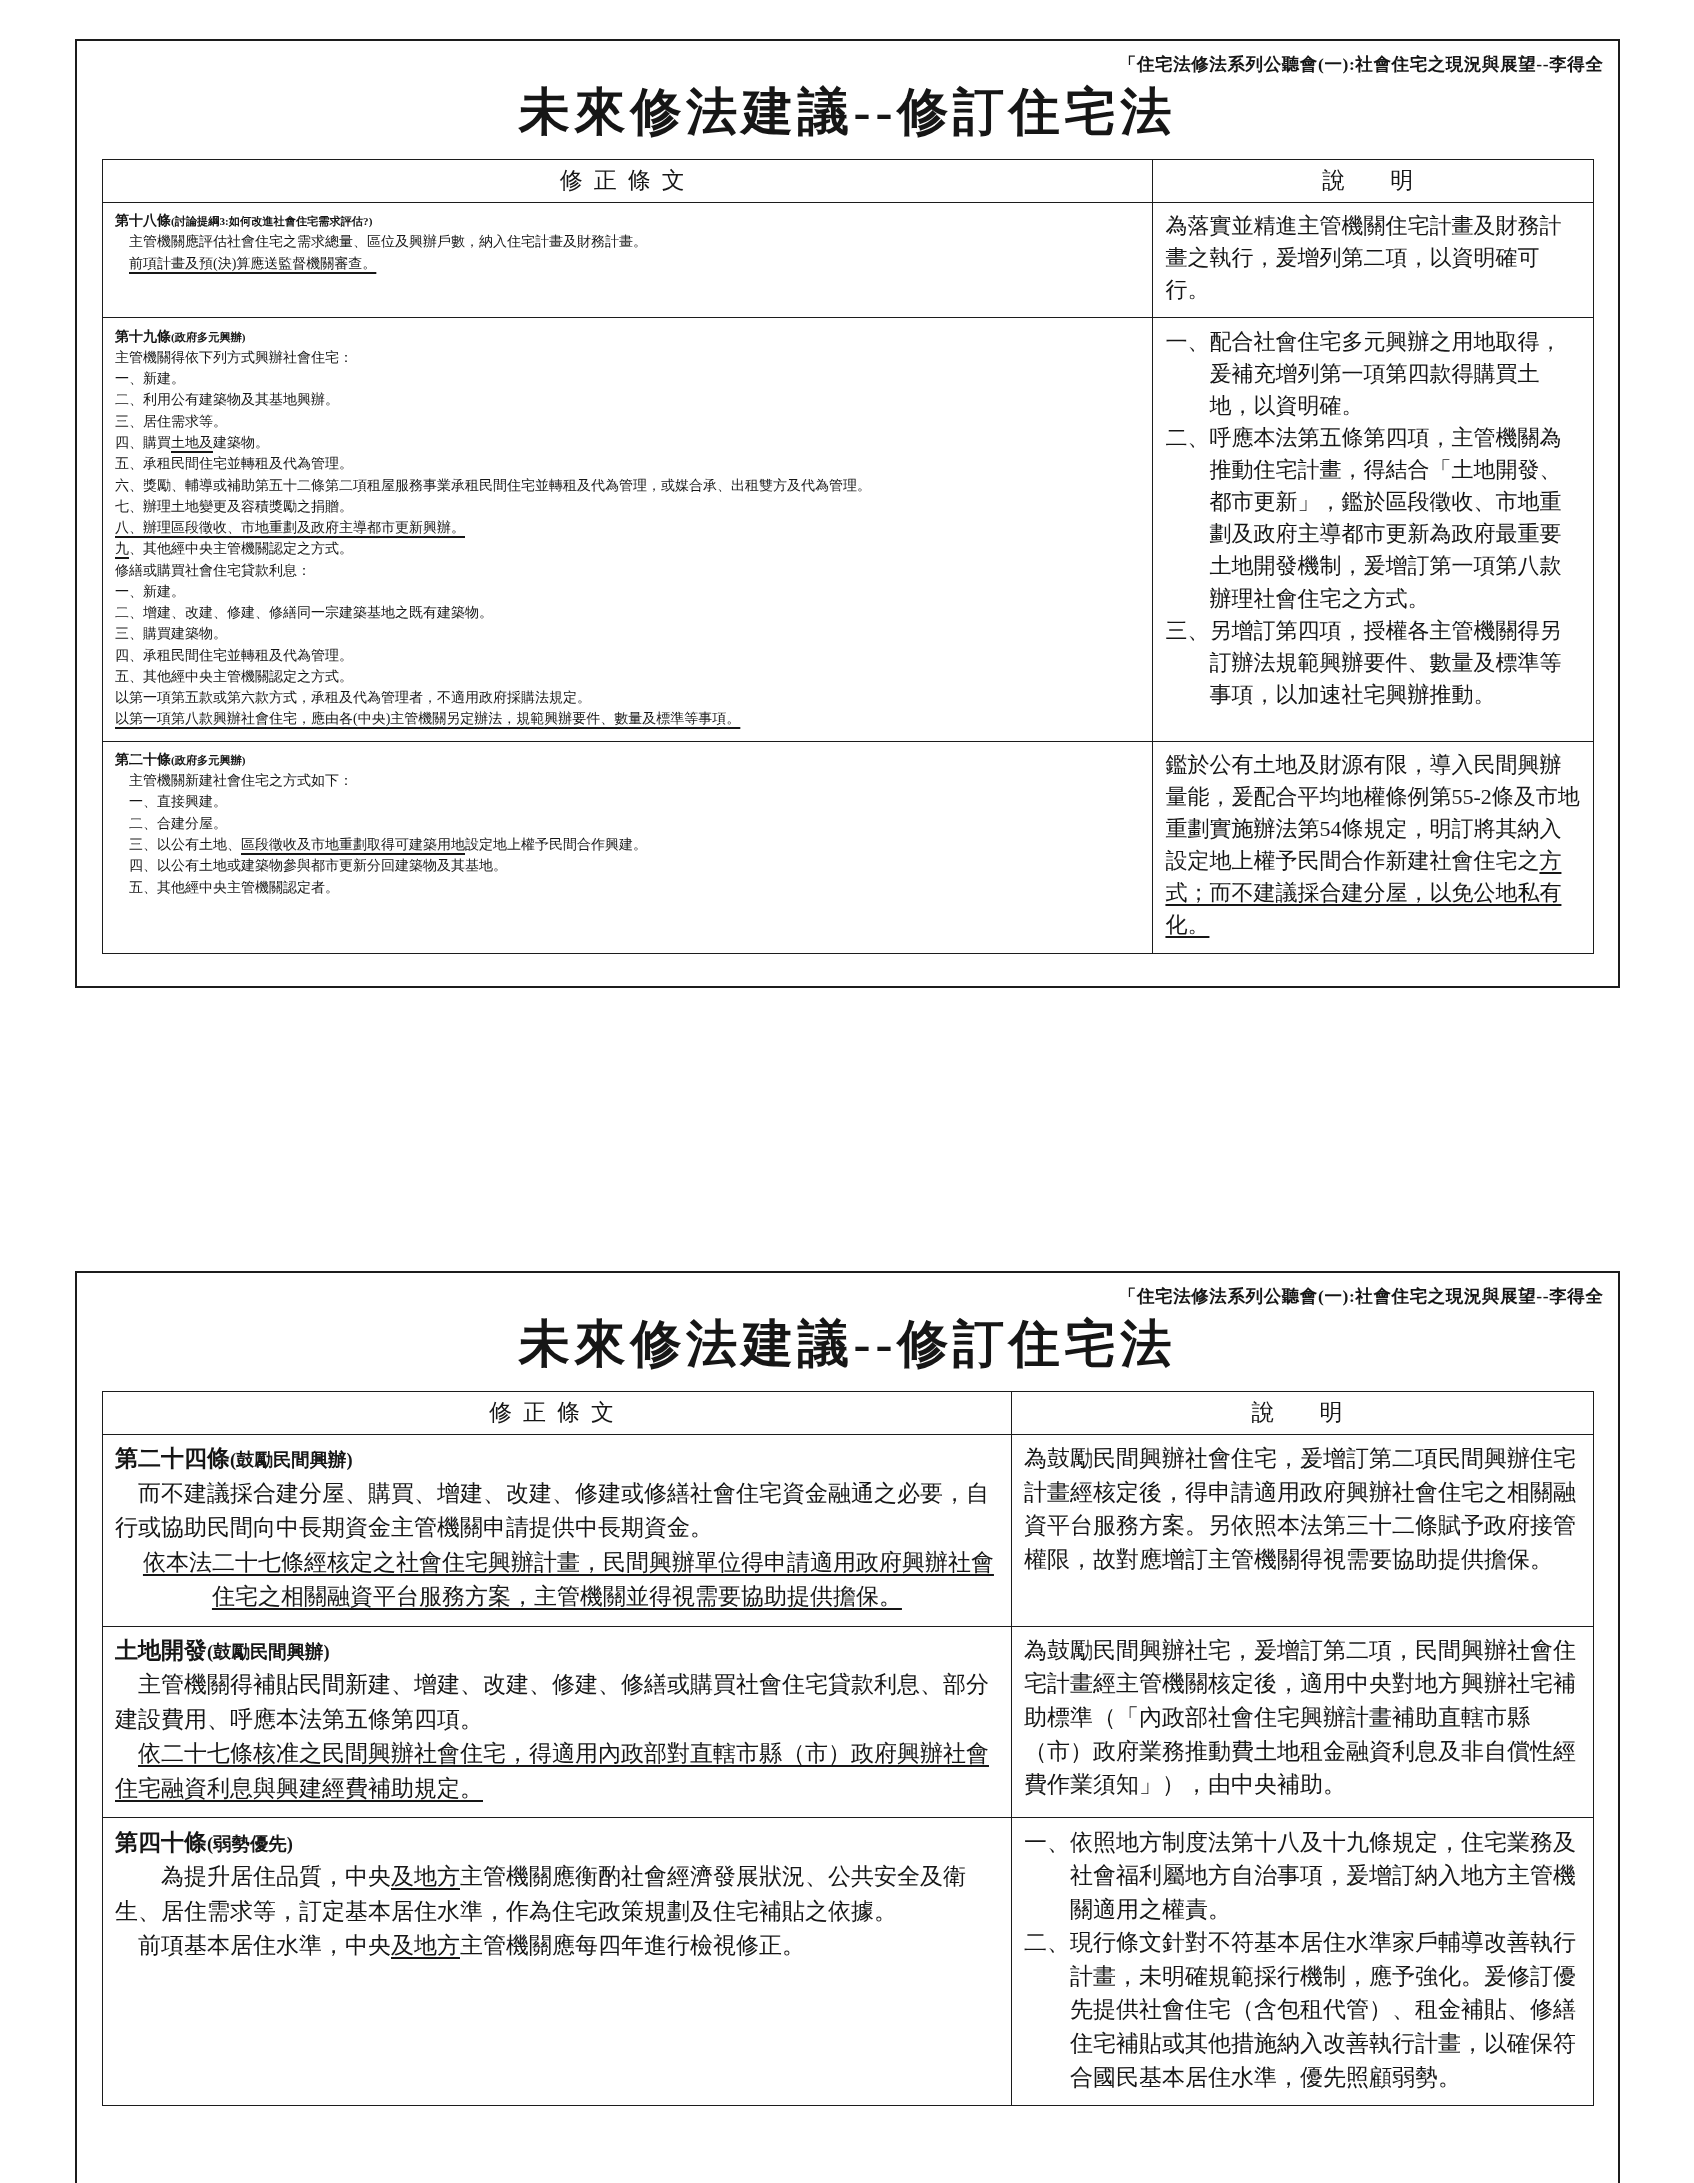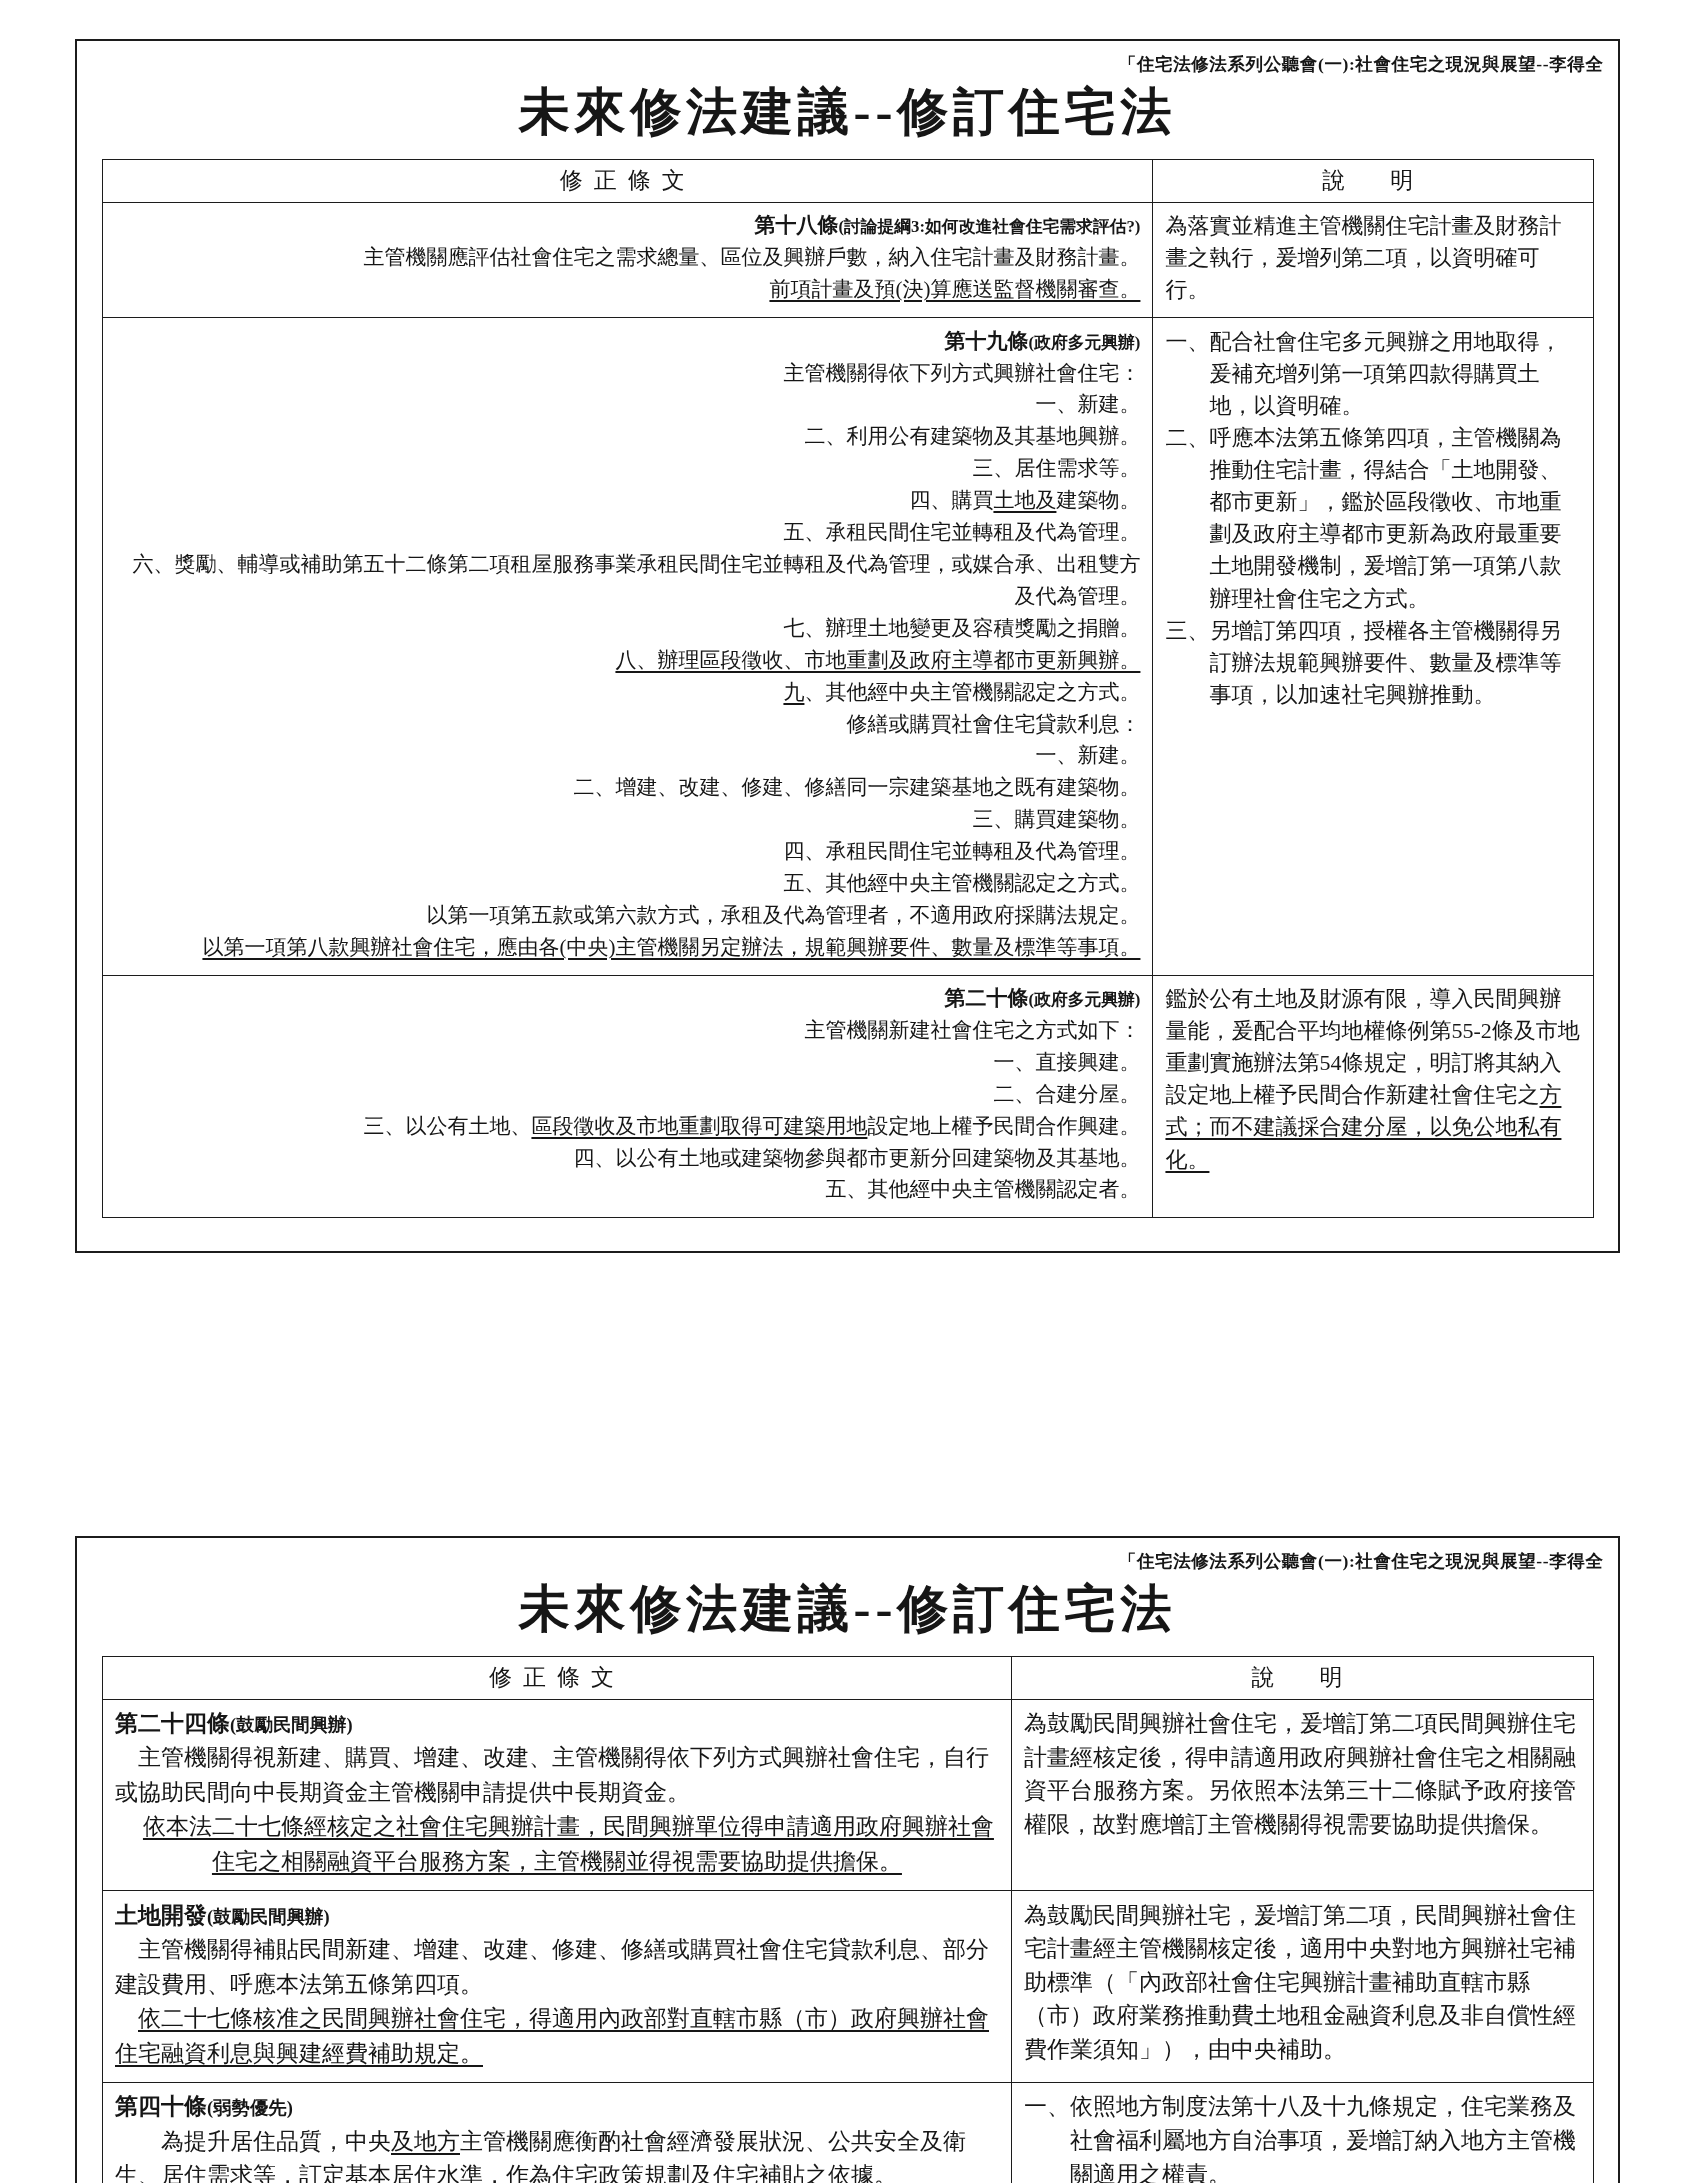--- a/index.html
+++ b/index.html
@@ -54,21 +54,21 @@
     border-top:none;
     text-align:center;
     font-size:23px;
     letter-spacing:11px;
     padding:4.8px 0 6px;
     font-weight:400;
   }
   .cell.left{border-right:1.8px solid #1c1c1c;}
   .slide-1 .cell.left{width:70.5%;}
   .slide-2 .cell.left{width:61%;}
-  .slide-1 .trow .cell.left{font-size:21px;line-height:1.52;text-align:right;}
+  .slide-1 .trow .cell.left{font-size:14px;line-height:1.52;}
   .slide-1 .trow .cell.right{font-size:22px;line-height:1.46;}
   .slide-2 .trow .cell.left{font-size:23px;line-height:1.5;}
   .slide-2 .trow .cell.right{font-size:23px;line-height:1.46;}
   .para{margin:0;}
   .para.heading{font-weight:700;}
   .para.heading .sm{font-size:0.8em;}
   .para.hang{padding-left:2em;text-indent:-2em;}
   .seg.u{
     text-decoration:underline;
     text-underline-offset:4.2px;
@@ -145,21 +145,21 @@
   <div class="header-note">「住宅法修法系列公聽會(一):社會住宅之現況與展望--李得全</div>
   <h1 class="slide-title">未來修法建議--修訂住宅法</h1>
   <div class="atable">
     <div class="thead">
       <div class="cell left">修正條文</div>
       <div class="cell right">說　明</div>
     </div>
   <div class="trow">
         <div class="cell left">
           <p class="para heading"><span class="seg">第二十四條</span><span class="seg sm">(鼓勵民間興辦)</span></p>
-          <p class="para" style="text-indent: 1em;"><span class="seg">主管機關得視新建、購買、增建、改建、主管機關得依下列方式興辦社會住宅，自行或協助民間向中長期資金主管機關申請提供中長期資金。</span></p>
+          <p class="para" style="text-indent: 1em;"><span class="seg">而不建議採合建分屋、購買、增建、改建、修建或修繕社會住宅資金融通之必要，自行或協助民間向中長期資金主管機關申請提供中長期資金。</span></p>
           <p class="para" style="text-indent: 1em; text-align: center;"><span class="seg u">依本法二十七條經核定之社會住宅興辦計畫，民間興辦單位得申請適用政府興辦社會住宅之相關融資平台服務方案，主管機關並得視需要協助提供擔保。</span></p>
         </div>
         <div class="cell right">
           <p class="para"><span class="seg">為鼓勵民間興辦社會住宅，爰增訂第二項民間興辦住宅計畫經核定後，得申請適用政府興辦社會住宅之相關融資平台服務方案。另依照本法第三十二條賦予政府接管權限，故對應增訂主管機關得視需要協助提供擔保。</span></p>
         </div>
       </div>
       <div class="trow">
         <div class="cell left">
           <p class="para heading"><span class="seg">土地開發</span><span class="seg sm">(鼓勵民間興辦)</span></p>
           <p class="para" style="text-indent: 1em;"><span class="seg">主管機關得補貼民間新建、增建、改建、修建、修繕或購買社會住宅貸款利息、部分建設費用、呼應本法第五條第四項。</span></p>

